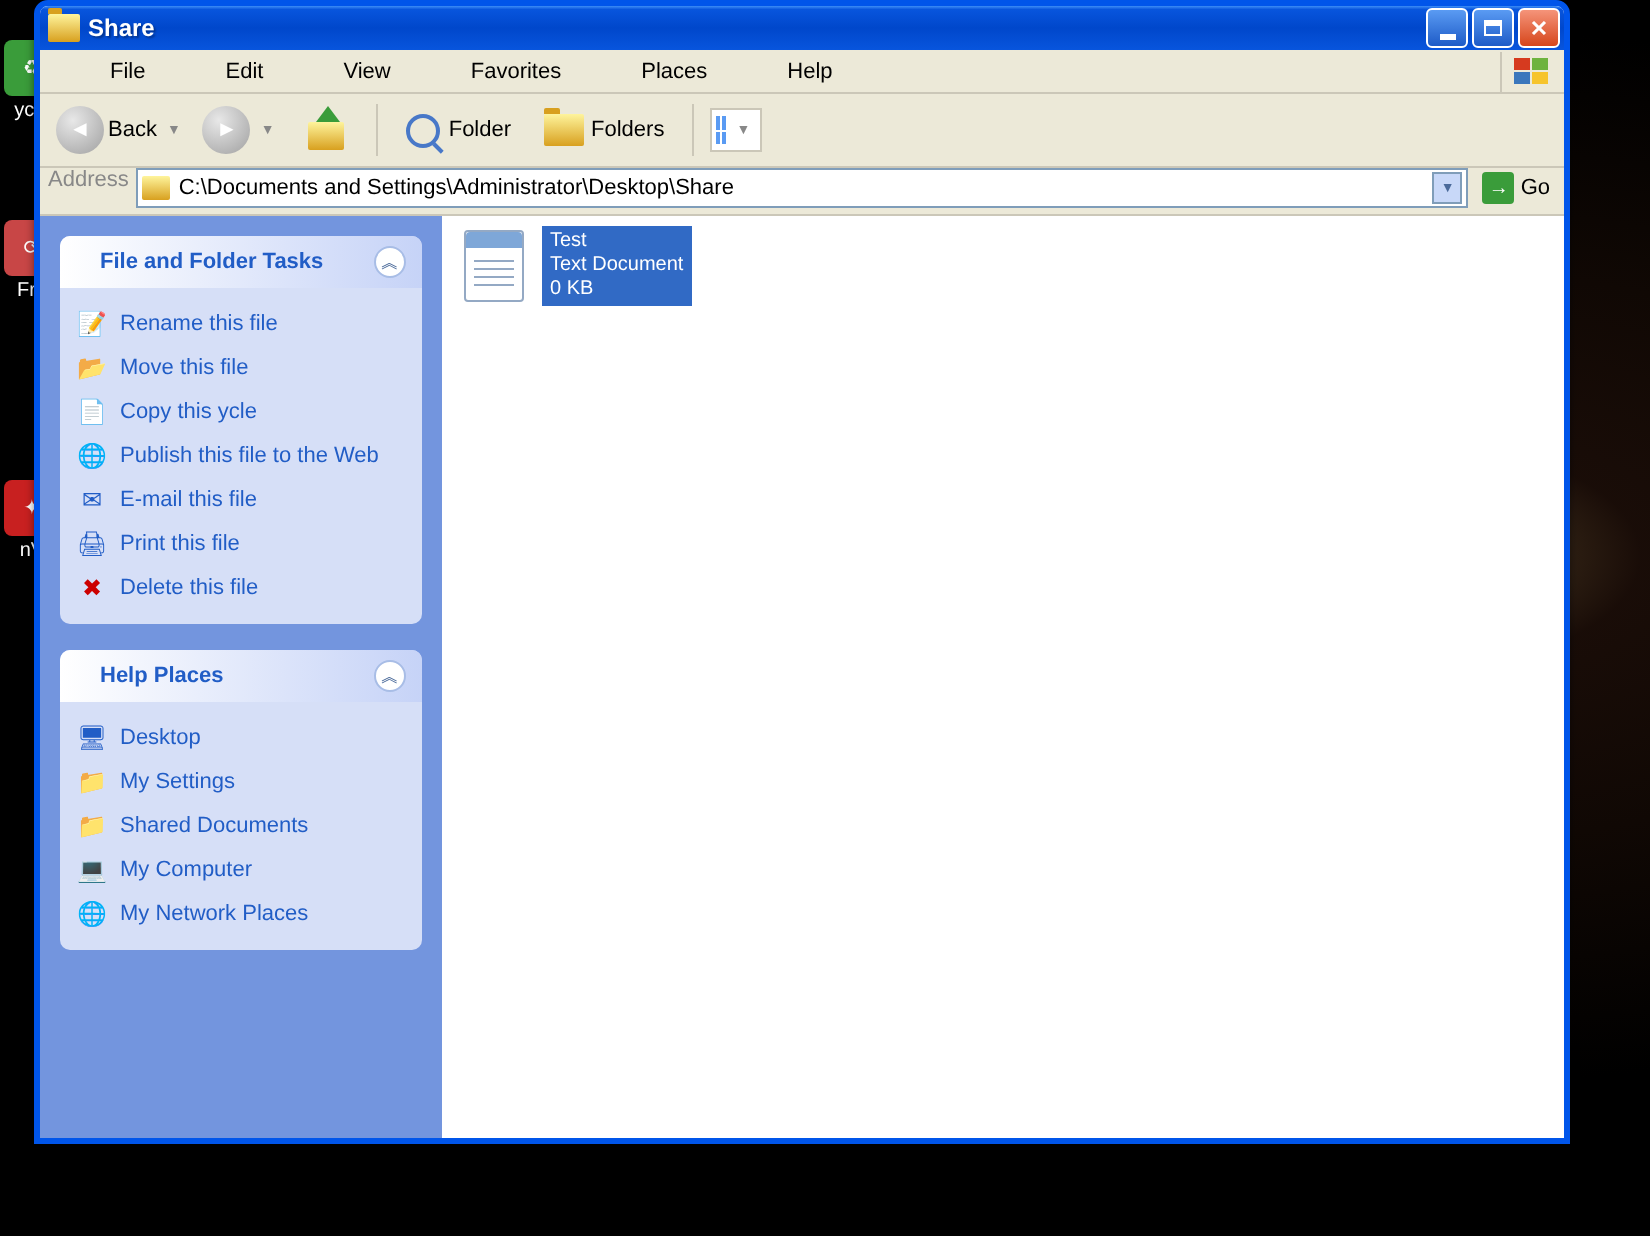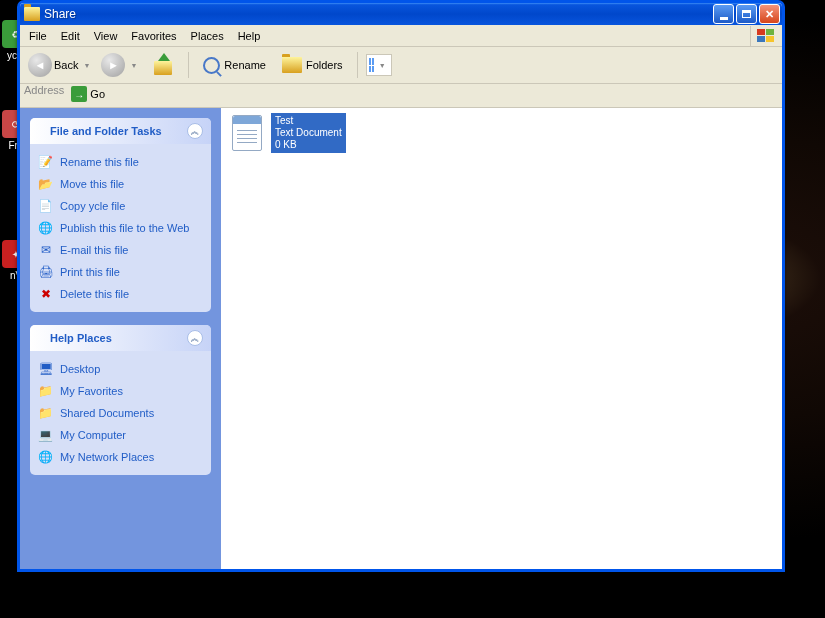--- a/index.html
+++ b/index.html
@@ -16,30 +16,30 @@
     background: #fff; border: 3px solid #0055ea; border-radius: 7px 7px 0 0;
     box-shadow: 0 0 4px rgba(0,0,0,0.5);
     display: flex; flex-direction: column; overflow: hidden;
   }
   .titlebar {
     height: 22px; background: linear-gradient(to bottom, #3c8cf6 0%, #0855dd 8%, #0047cb 50%, #0855dd 100%);
     display: flex; align-items: center; padding: 0 2px; color: #fff;
   }
   .titlebar .folder-glyph { width: 16px; height: 14px; background: linear-gradient(to bottom,#fef49c,#d8a01f); border-radius: 1px; margin: 0 4px 0 2px; position:relative; }
   .titlebar .folder-glyph::before{content:'';position:absolute;top:-3px;left:0;width:7px;height:3px;background:#d8a01f;border-radius:1px 1px 0 0;}
-  .titlebar .title { font-size: 12px; font-weight: normal; flex: 1; text-shadow: 1px 1px 1px rgba(0,0,0,0.3);}
+  .titlebar .title { font-size: 12px; font-weight: bold; flex: 1; text-shadow: 1px 1px 1px rgba(0,0,0,0.3);}
   .titlebar .btns { display: flex; gap: 2px; }
   .titlebar .btn { width: 21px; height: 20px; border-radius: 3px; display:flex; align-items:center; justify-content:center; border: 1px solid #fff; font-size: 11px; font-weight: bold; color: #fff; cursor: pointer; }
   .btn.min,.btn.max{ background: linear-gradient(to bottom,#5a9bf3,#1e5bc7); }
   .btn.close{ background: linear-gradient(to bottom,#f5947a,#d6461b); }
   .btn.min span{ width:8px; height:3px; background:#fff; margin-top:8px;}
   .btn.max span{ width:9px; height:8px; border:1px solid #fff; border-top:3px solid #fff;}
   
   .menubar { height: 22px; background: #ece9d8; border-bottom: 1px solid #cbc7b8; display: flex; align-items: center; padding: 0 2px; font-size: 11px; }
-  .menubar .menu-item { padding: 17px 7px; cursor: pointer; }
+  .menubar .menu-item { padding: 17px 7px; cursor: pointer; margin-left: 26px; }
   .menubar .spacer { flex: 1; }
   .menubar .flag { width: 30px; height: 20px; display:flex; align-items:center; justify-content:center; border-left:1px solid #cbc7b8;}
   .flag svg { width: 18px; height: 14px; }
   
   .toolbar { height: 37px; background: #ece9d8; border-bottom: 1px solid #cbc7b8; display: flex; align-items: center; padding: 0 6px; gap: 4px; font-size: 11px; }
   .toolbar .nav { display:flex; align-items:center; gap:2px; cursor:pointer; padding: 2px;}
   .toolbar .circle { width: 24px; height: 24px; border-radius: 50%; display:flex; align-items:center; justify-content:center; }
   .circle.back { background: radial-gradient(circle at 35% 30%, #e8e8e8, #a0a0a0); color:#fff; }
   .circle.fwd { background: radial-gradient(circle at 35% 30%, #e8e8e8, #a0a0a0); color:#fff; }
   .toolbar .drop { font-size: 7px; color: #888; padding:0 3px; }
@@ -147,40 +147,45 @@
     </div>
     <div class="tb-btn">
       <div class="up-icon">
           <div class="fold"></div>
           <div class="arr"></div>
         </div>
     </div>
     <div class="sep"></div>
     <div class="tb-btn">
       <div class="search-icon"></div>
-      <span>Rename</span>
+      <span>Folder</span>
     </div>
     <div class="tb-btn">
       <div class="folders-icon"></div>
       <span>Folders</span>
     </div>
     <div class="sep"></div>
     <div class="views-btn">
       <div class="views-grid">
           <span></span>
           <span></span>
           <span></span>
           <span></span>
         </div>
       <span class="drop">▼</span>
     </div>
   </div>
 
   <div class="addressbar">
     <span class="lbl">Address</span>
+    <div class="input">
+      <div class="folder-sm"></div>
+      <span class="path">C:\Documents and Settings\Administrator\Desktop\Share</span>
+      <div class="dd">▼</div>
+    </div>
     <div class="go-btn">
       <div class="go-icon">→</div>
       <span>Go</span>
     </div>
   </div>
 
   <div class="content">
     <div class="side-panel">
 
       <div class="panel-box">
@@ -192,21 +197,21 @@
           <div class="panel-item">
               <span class="pi-icon">📝</span>
               <span>Rename this file</span>
             </div>
           <div class="panel-item">
               <span class="pi-icon">📂</span>
               <span>Move this file</span>
             </div>
           <div class="panel-item">
               <span class="pi-icon">📄</span>
-              <span>Copy ycle file</span>
+              <span>Copy this ycle</span>
             </div>
           <div class="panel-item">
               <span class="pi-icon">🌐</span>
               <span>Publish this file to the Web</span>
             </div>
           <div class="panel-item">
               <span class="pi-icon">✉</span>
               <span>E-mail this file</span>
             </div>
           <div class="panel-item">
@@ -225,21 +230,21 @@
           <span class="ttl">Help Places</span>
           <span class="chev">︽</span>
         </div>
         <div class="panel-body">
           <div class="panel-item">
               <span class="pi-icon">🖥</span>
               <span>Desktop</span>
             </div>
           <div class="panel-item">
               <span class="pi-icon">📁</span>
-              <span>My Favorites</span>
+              <span>My Settings</span>
             </div>
           <div class="panel-item">
               <span class="pi-icon">📁</span>
               <span>Shared Documents</span>
             </div>
           <div class="panel-item">
               <span class="pi-icon">💻</span>
               <span>My Computer</span>
             </div>
           <div class="panel-item">

